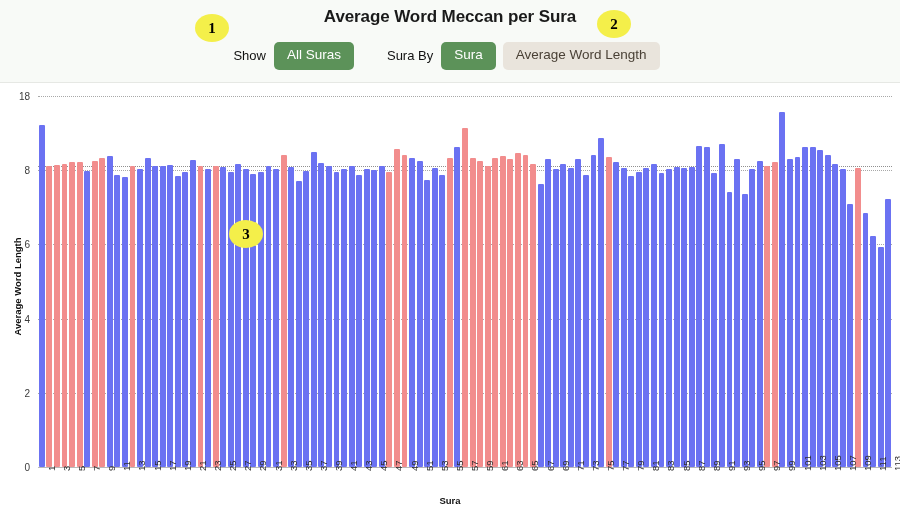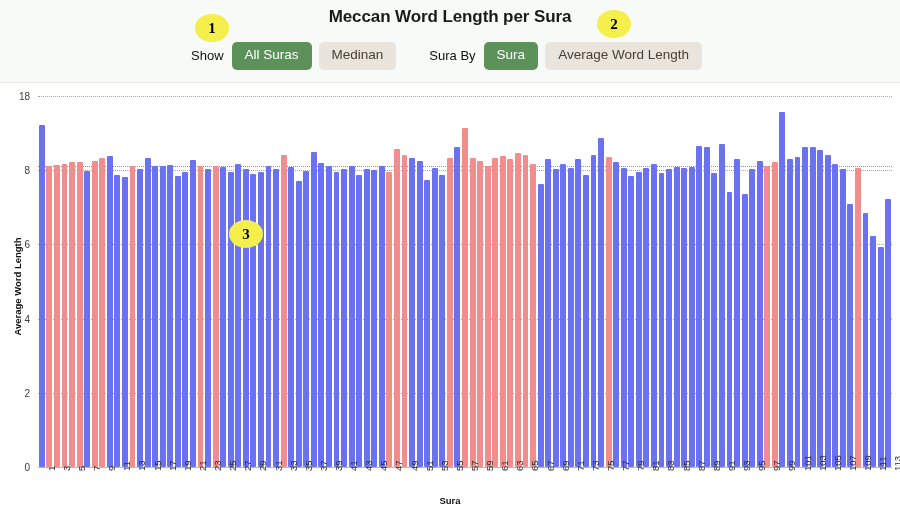--- a/index.html
+++ b/index.html
@@ -110,26 +110,25 @@
     transform: rotate(-90deg);
     white-space: nowrap;
   }
 </style>
 </head>
 <body>
 
 <div id="app">
 
   <div class="header">
-    <div class="chart-title">Meccan Word Length per Sura</div>
+    <div class="chart-title">Average Word Meccan per Sura</div>
 
     <div class="controls">
       <span class="ctl-label">Show</span>
       <button class="btn active">All Suras</button>
-      <button class="btn inactive">Medinan</button>
       <span class="group-gap"></span>
       <span class="ctl-label">Sura By</span>
       <button class="btn active">Sura</button>
       <button class="btn inactive">Average Word Length</button>
     </div>
   </div>
 
   <div class="badge" id="badge-1">1</div>
   <div class="badge" id="badge-2">2</div>
   <div class="badge" id="badge-3">3</div>

